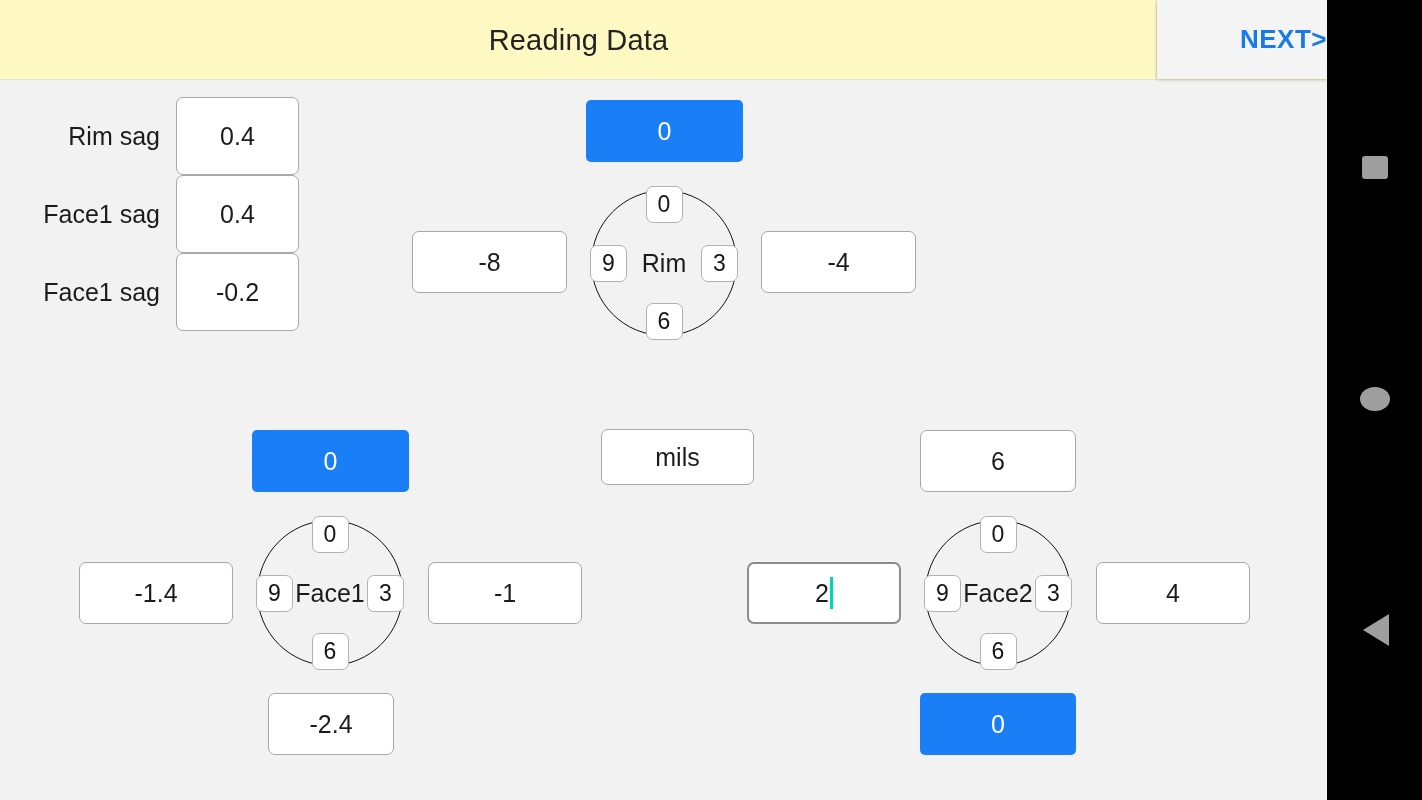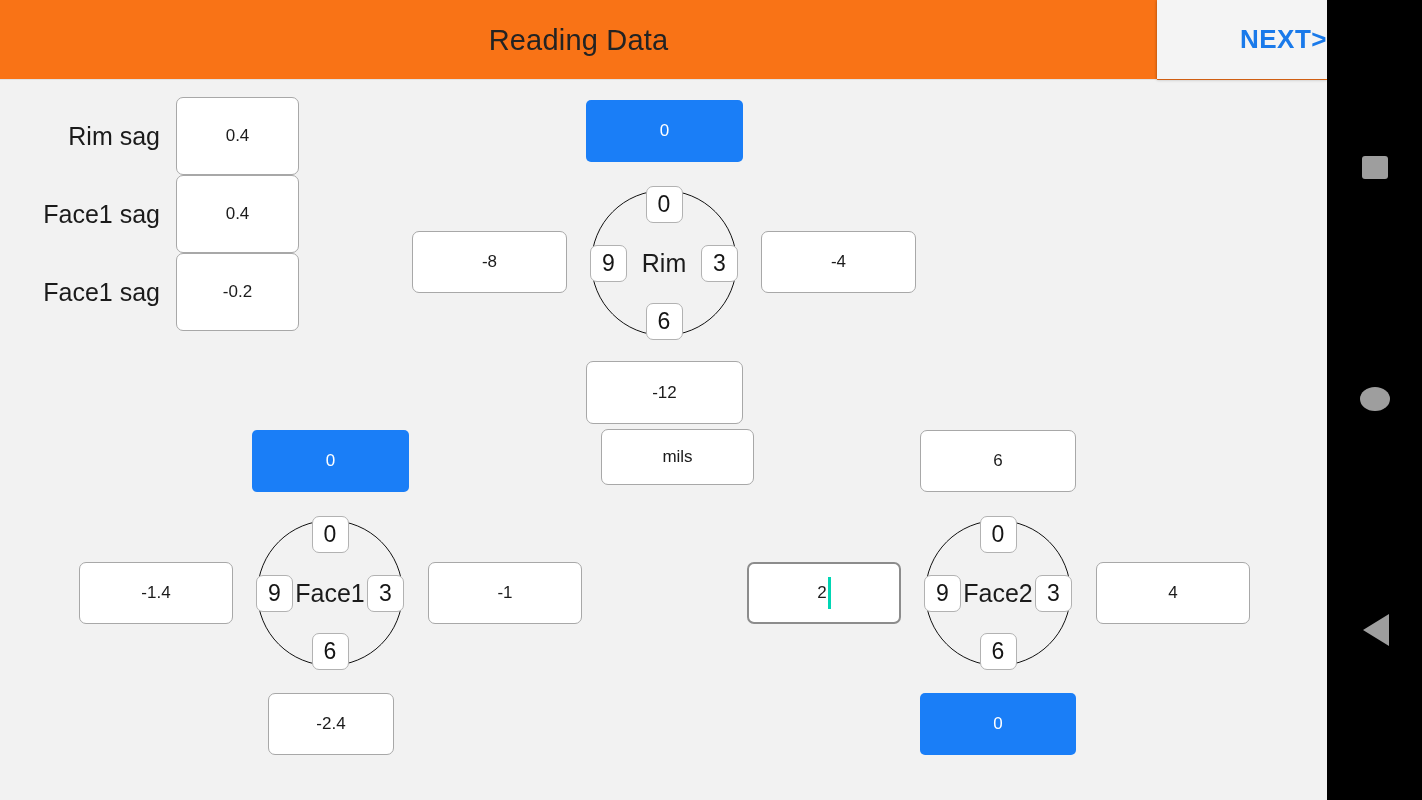--- a/index.html
+++ b/index.html
@@ -23,21 +23,21 @@
     height: 800px;
     background: #f2f2f2;
   }
 
   
   #appbar {
     position: absolute;
     left: 0; top: 0;
     width: 1327px;
     height: 80px;
-    background: #f97316;
+    background: #fef9c3;
   }
   #appbar-title {
     position: absolute;
     left: 0; top: 0;
     width: 1157px;
     height: 80px;
     line-height: 80px;
     text-align: center;
     font-size: 29px;
     color: #232323;
@@ -72,21 +72,21 @@
     background: #e2e2e2;
   }
 
   
   .fld {
     position: absolute;
     box-sizing: border-box;
     background: #ffffff;
     border: 1.6px solid #a8a8a8;
     border-radius: 7px;
-    font-size: 17px;
+    font-size: 25px;
     color: #1b1b1b;
     text-align: center;
     display: flex;
     align-items: center;
     justify-content: center;
     cursor: text;
   }
   .fld.focused {
     border-color: #8c8c8c;
     border-width: 2px;
@@ -235,21 +235,20 @@
 
   <div class="dial" style="left:591px; top:190px;">
     <div class="dial-ring"></div>
     <div class="dial-name">Rim</div>
     <div class="tick t0">0</div>
     <div class="tick t3">3</div>
     <div class="tick t6">6</div>
     <div class="tick t9">9</div>
   </div>
 
-  <div class="fld" style="left:586px; top:361px; width:157px; height:63px;">-12</div>
 
   <div class="fld" style="left:601px; top:429px; width:153px; height:56px;">mils</div>
 
   <div class="fld blue" style="left:252px; top:430px; width:157px; height:62px;">0</div>
 
   <div class="fld" style="left:79px; top:562px; width:154px; height:62px;">-1.4</div>
 
   <div class="fld" style="left:428px; top:562px; width:154px; height:62px;">-1</div>
 
   <div class="dial" style="left:257px; top:520px;">

